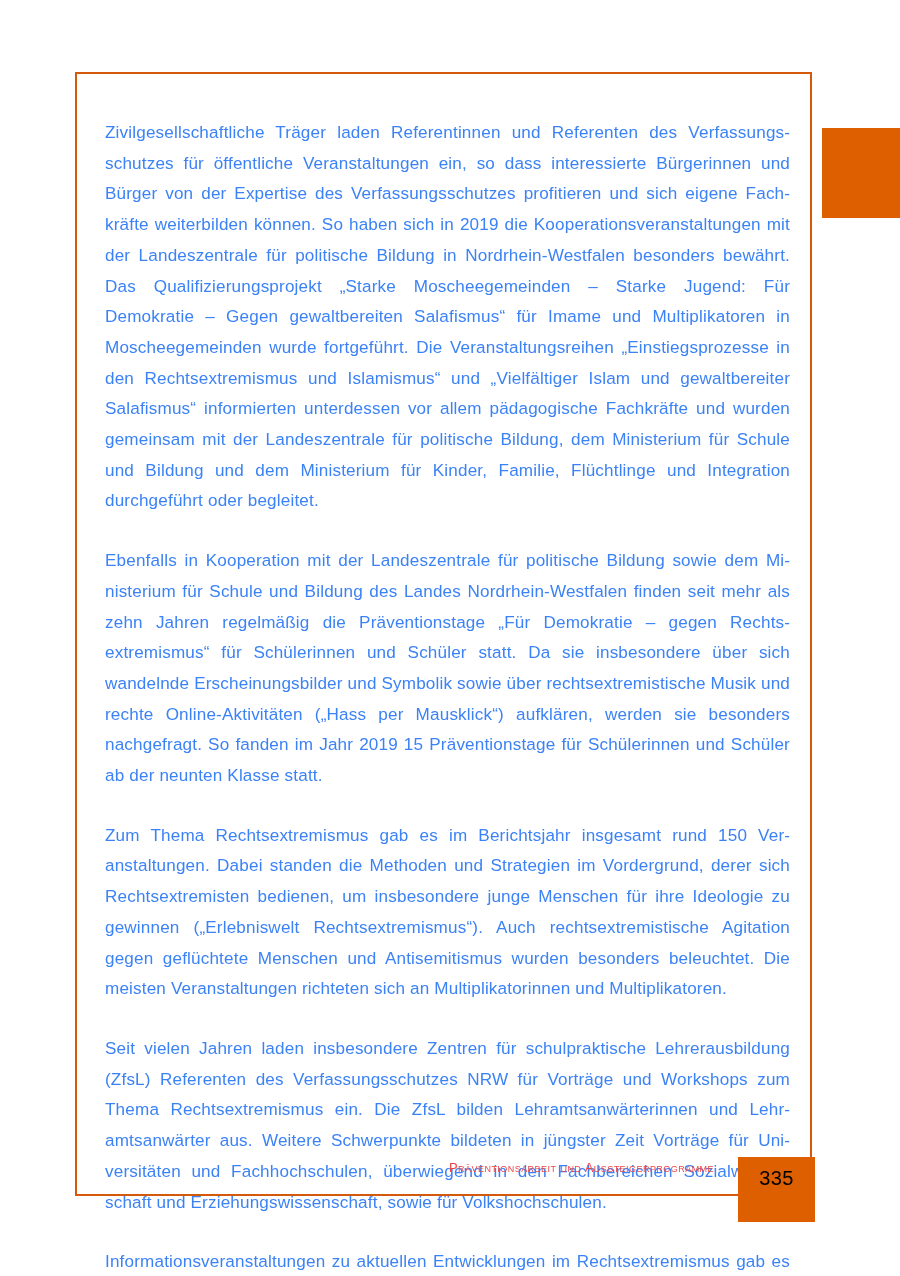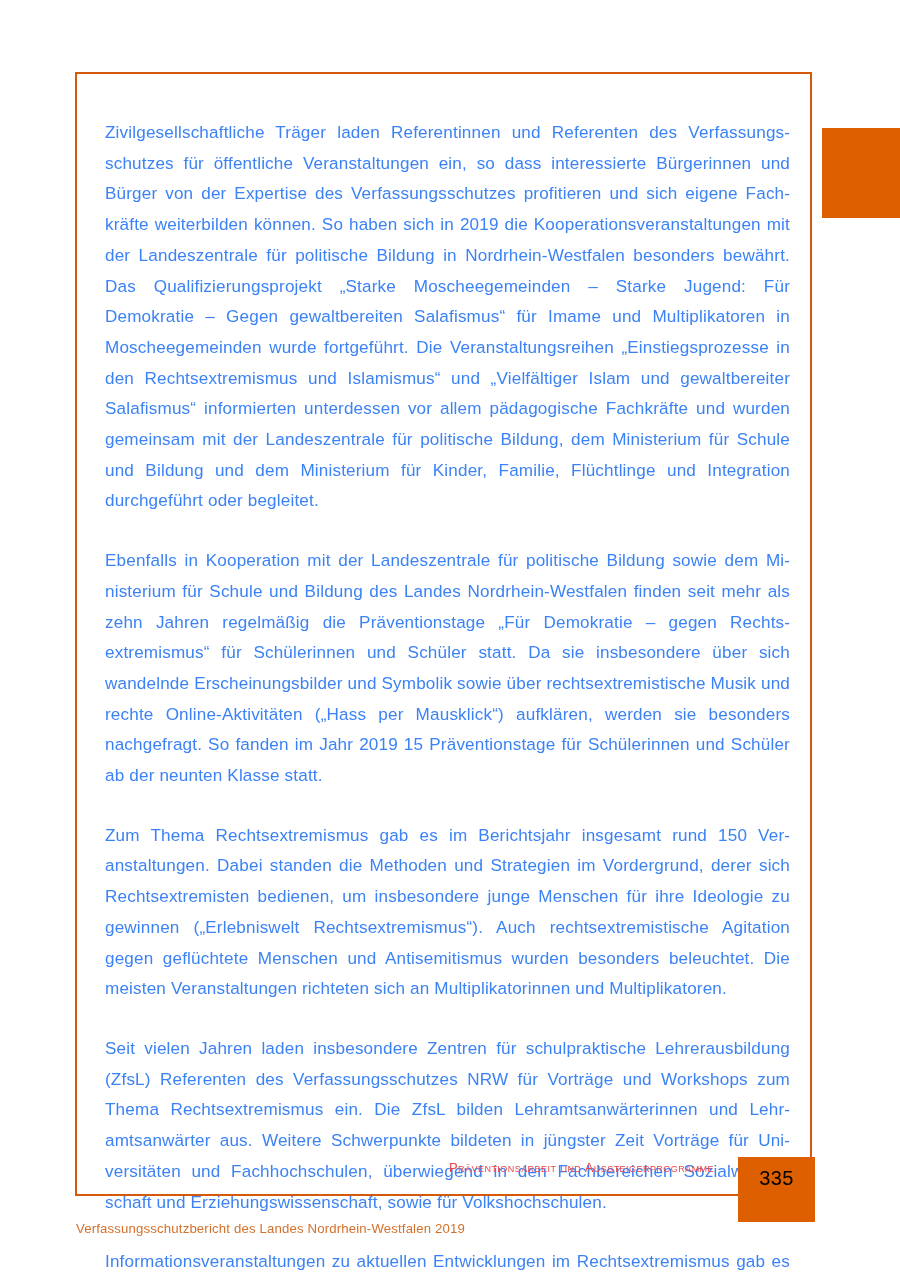--- a/index.html
+++ b/index.html
@@ -122,15 +122,14 @@
     <p class="para">Seit vielen Jahren laden insbesondere Zentren für schulpraktische Lehrerausbildung (ZfsL) Referenten des Verfassungsschutzes NRW für Vorträge und Workshops zum Thema Rechtsextremismus ein. Die ZfsL bilden Lehramtsanwärterinnen und Lehr­amtsanwärter aus. Weitere Schwerpunkte bildeten in jüngster Zeit Vorträge für Uni­versitäten und Fachhochschulen, überwiegend in den Fachbereichen Sozialwissen­schaft und Erziehungswissenschaft, sowie für Volkshochschulen.</p>
     <p class="para">Informationsveranstaltungen zu aktuellen Entwicklungen im Rechtsextremismus  gab es 2019 erneut für Beschäftigte der Justizvollzugsanstalten und für Polizistinnen und</p>
   </div>
 
   <div class="running-head">Präventionsarbeit und Aussteigerprogramme</div>
 
   <div class="page-number-box">
     <div class="page-number">335</div>
   </div>
 
-  <div class="source-line">Verfassungsschutzbericht des Landes Nordrhein-Westfalen 2019</div>
 
 </div>
 
 </body></html>

